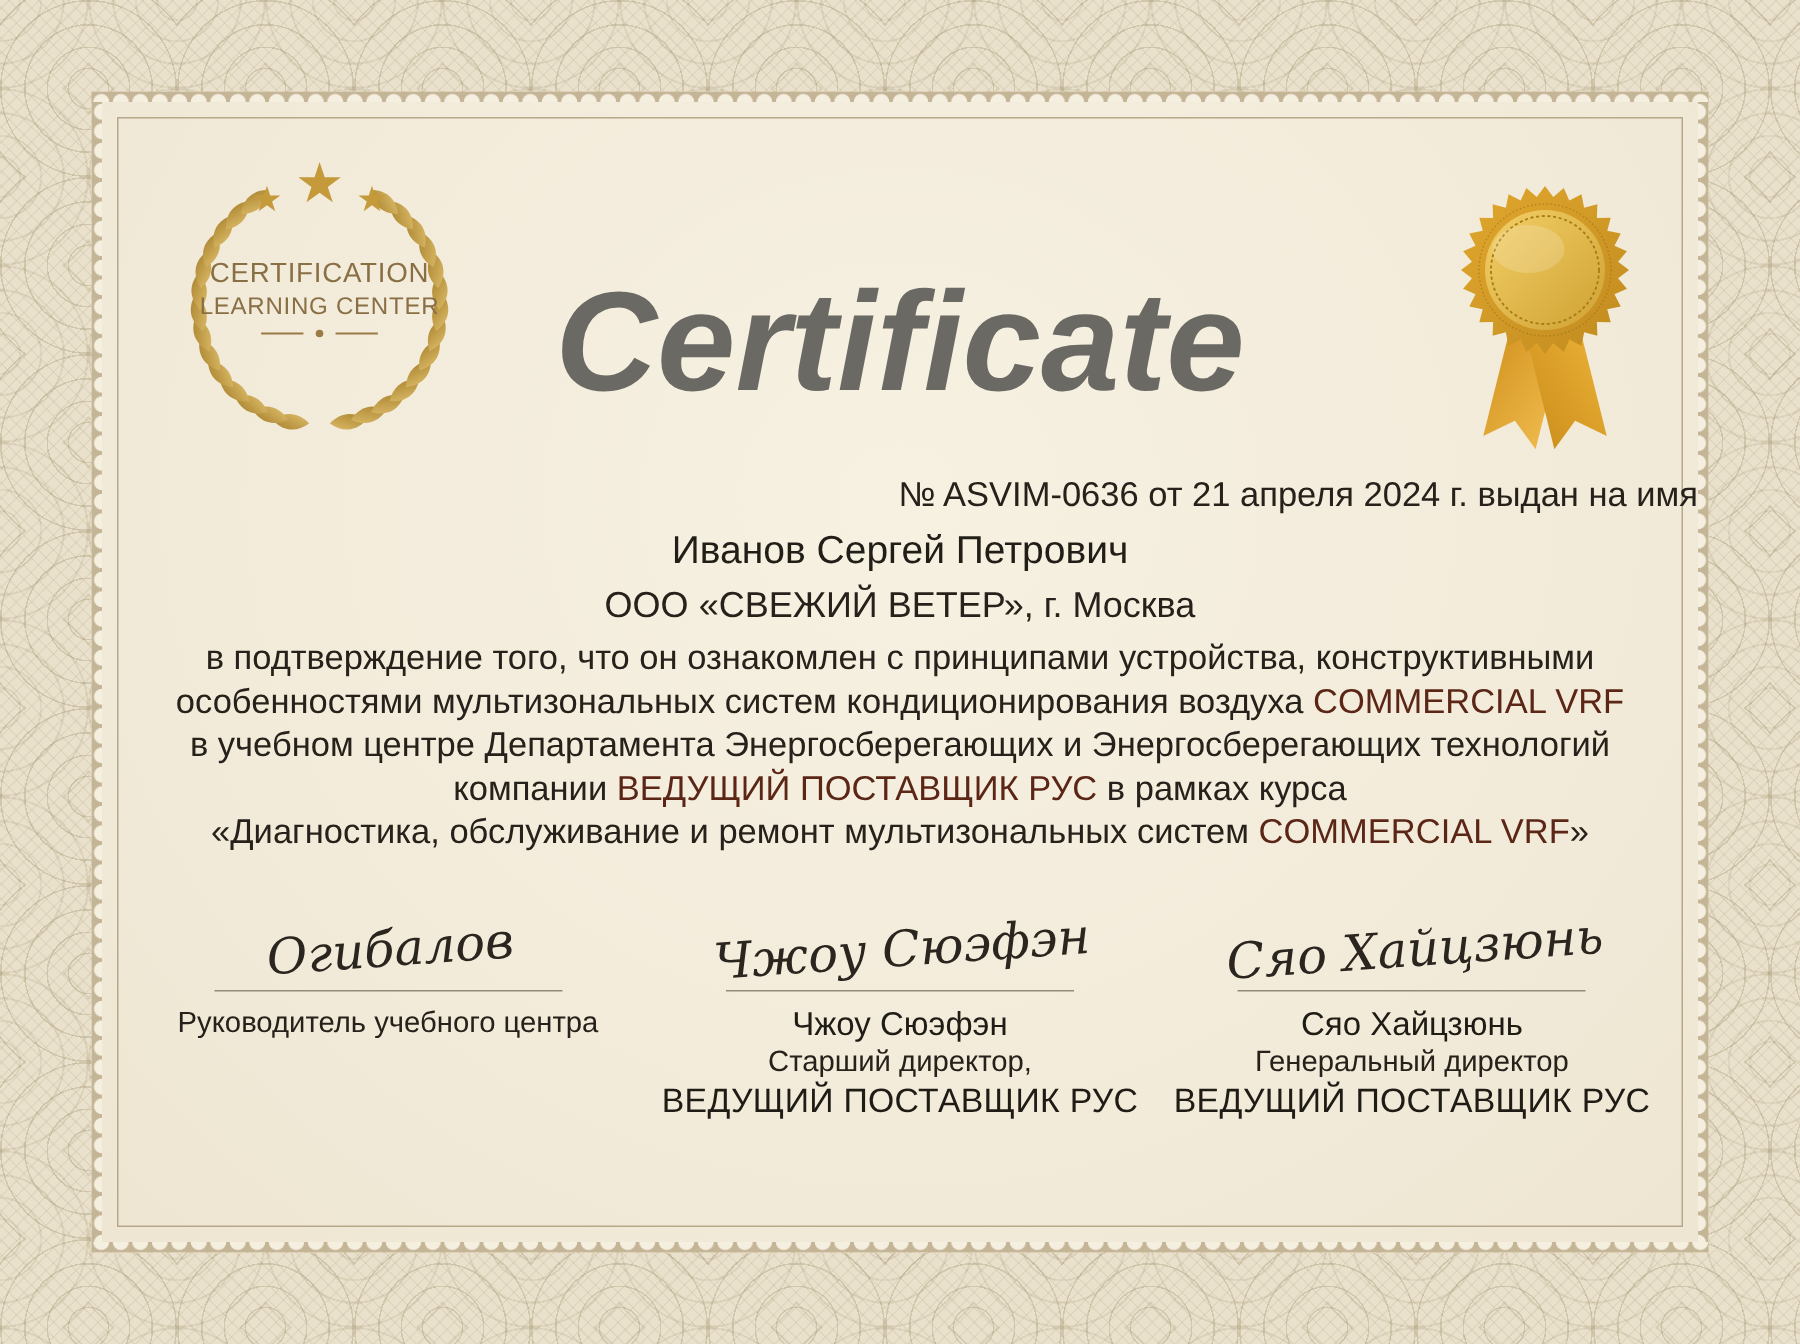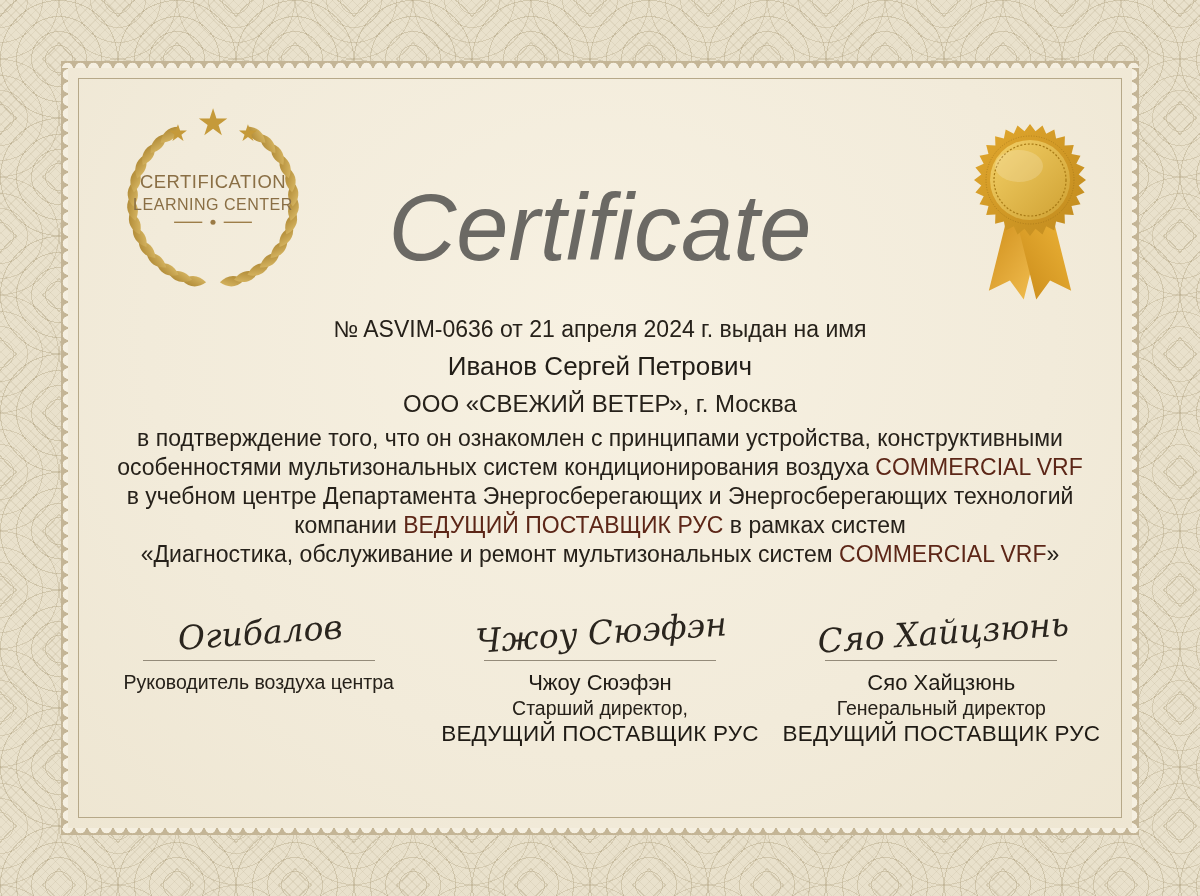--- a/index.html
+++ b/index.html
@@ -35,22 +35,22 @@
     background-size:7px 13px;background-repeat:repeat-y;background-position:right top;}
   .s-right{right:-7px;top:0;bottom:0;width:7px;
     background-image:radial-gradient(circle at 0% 50%, #f5efe0 0 5px, transparent 5.6px);
     background-size:7px 13px;background-repeat:repeat-y;background-position:left top;}
   .frame-line{position:absolute;inset:10px;border:1px solid #b6a888;pointer-events:none;}
 
   .logo-svg{position:absolute;left:36px;top:22px;width:218px;height:214px;}
   .award-svg{position:absolute;right:26px;top:32px;width:148px;height:222px;}
 
   .title{position:absolute;left:0;right:0;top:108px;text-align:center;
-    font-style:italic;font-weight:400;font-size:94px;line-height:1.1;color:#6b6964;letter-spacing:0;}
-  .issue{position:absolute;left:0;right:0;top:248px;text-align:center;font-size:23px;color:#26211a;}
+    font-style:italic;font-weight:700;font-size:94px;line-height:1.1;color:#6b6964;letter-spacing:0;}
+  .issue{position:absolute;left:0;right:0;top:248px;text-align:right;font-size:23px;color:#26211a;}
   .name{position:absolute;left:0;right:0;top:283px;text-align:center;font-size:26px;color:#211d17;}
   .company{position:absolute;left:0;right:0;top:322px;text-align:center;font-size:24px;color:#26211a;}
   .body-text{position:absolute;left:28px;right:28px;top:356px;text-align:center;
     font-size:23px;line-height:29px;color:#26211a;}
   .accent{color:#5c2617;}
 
   .sigs{position:absolute;left:20px;right:20px;top:502px;display:flex;}
   .sig{flex:1;text-align:center;}
   .autograph{height:82px;display:flex;align-items:flex-end;justify-content:center;
     font-family:"DejaVu Serif",serif;font-style:italic;font-size:33px;color:#2a251e;
@@ -161,29 +161,29 @@
 
     <div class="title">Certificate</div>
     <div class="issue">№ ASVIM-0636 от 21 апреля 2024 г. выдан на имя</div>
     <div class="name">Иванов Сергей Петрович</div>
     <div class="company">ООО «СВЕЖИЙ ВЕТЕР», г. Москва</div>
 
     <div class="body-text">
         <div><span>в подтверждение того, что он ознакомлен с принципами устройства, конструктивными</span></div>
         <div><span>особенностями мультизональных систем кондиционирования воздуха </span><span class="accent">COMMERCIAL VRF</span></div>
         <div><span>в учебном центре Департамента Энергосберегающих и Энергосберегающих технологий</span></div>
-        <div><span>компании </span><span class="accent">ВЕДУЩИЙ ПОСТАВЩИК РУС</span><span> в рамках систем</span></div>
+        <div><span>компании </span><span class="accent">ВЕДУЩИЙ ПОСТАВЩИК РУС</span><span> в рамках курса</span></div>
         <div><span>«Диагностика, обслуживание и ремонт мультизональных систем </span><span class="accent">COMMERCIAL VRF</span><span>»</span></div>
       </div>
 
     <div class="sigs">
       <div class="sig">
         <div class="autograph">Огибалов</div>
         <div class="sig-line"></div>
-        <div class="sig-role">Руководитель воздуха центра</div>
+        <div class="sig-role">Руководитель учебного центра</div>
         <div class="sig-company"></div>
       </div>
       <div class="sig">
         <div class="autograph">Чжоу Сюэфэн</div>
         <div class="sig-line"></div>
         <div class="sig-name">Чжоу Сюэфэн</div>
         <div class="sig-role">Старший директор,</div>
         <div class="sig-company">ВЕДУЩИЙ ПОСТАВЩИК РУС</div>
       </div>
       <div class="sig">

